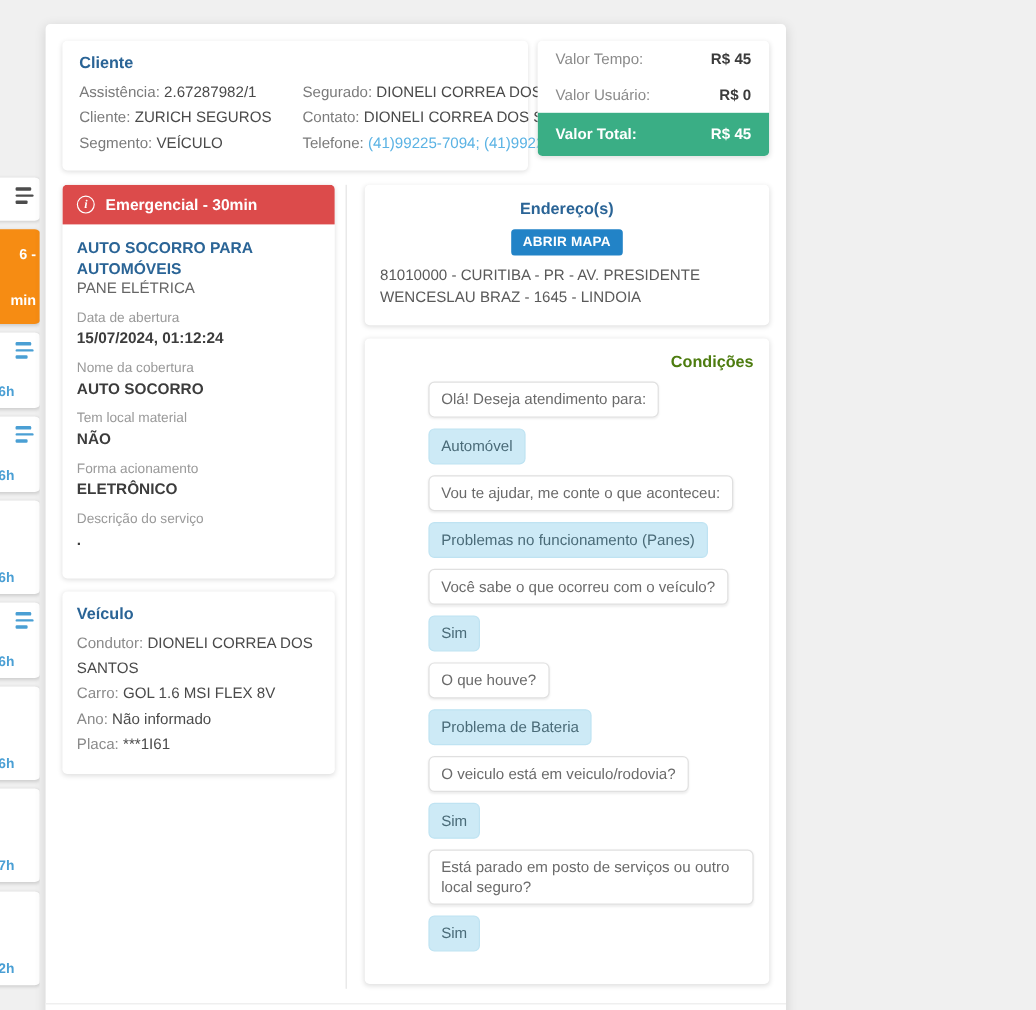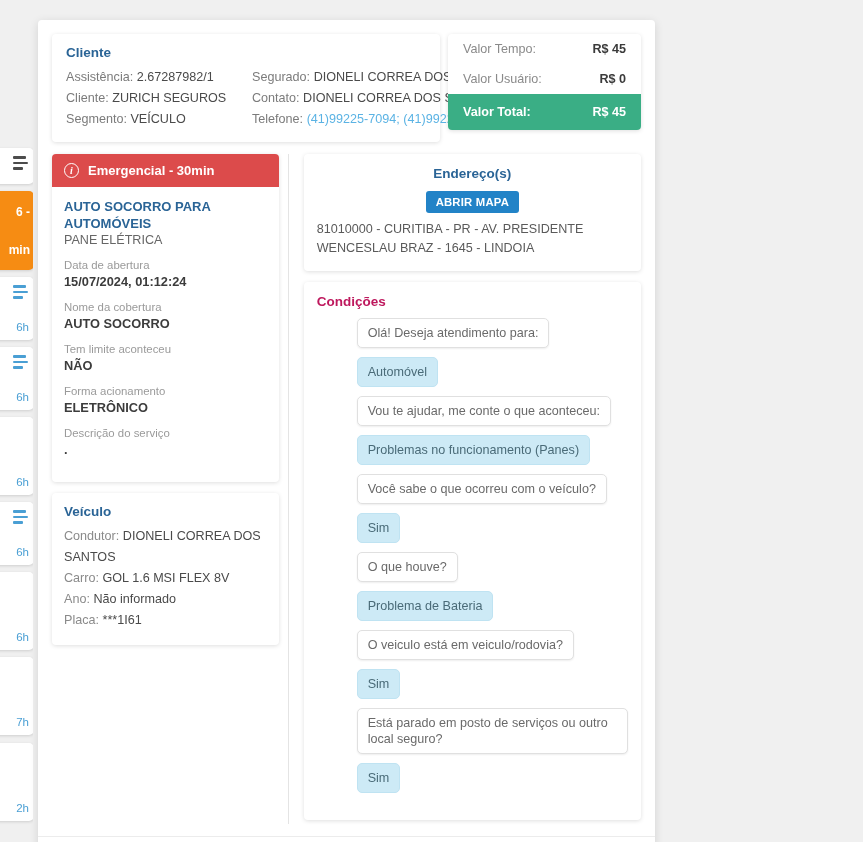--- a/index.html
+++ b/index.html
@@ -28,22 +28,22 @@
   .strip-lines { position: absolute; right: 6px; top: 8px; width: 15px; }
   .strip-lines i {
     display: block; height: 2.5px; background: #4c4c4c;
     margin-bottom: 3px; border-radius: 1px;
   }
   .strip-lines i.w1 { width: 13px; }
   .strip-lines i.w2 { width: 15px; }
   .strip-lines i.w3 { width: 10px; }
   .strip-lines.blue i { background: #4a9fd4; }
   .strip-time {
-    position: absolute; right: 5px; bottom: 7px;
-    font-size: 11.5px; font-weight: normal; color: #4a9fd4;
+    position: absolute; right: 22px; bottom: 7px;
+    font-size: 11.5px; font-weight: bold; color: #4a9fd4;
   }
   .strip-card.orange .strip-frag {
     position: absolute; right: 4px; font-size: 12px;
     font-weight: bold; color: #ffffff; white-space: nowrap;
   }
 
   
   .modal {
     position: absolute; left: 38px; top: 20px;
     width: 617px; height: 860px;
@@ -142,21 +142,21 @@
   .btn-map {
     background: #2283c7; color: #fff;
     font-size: 11.3px; font-weight: bold;
     padding: 5px 10px; border: none; border-radius: 3px;
     cursor: pointer; letter-spacing: .2px;
   }
   .addr-text { color: #5a5a5a; font-size: 12.6px; line-height: 19px; }
 
   
   .cond-panel { padding: 12px 13px 18px 13px; }
-  .cond-title { color: #be185d; font-weight: bold; font-size: 13.5px; margin-bottom: 9px; }
+  .cond-title { color: #4d7c0f; font-weight: bold; font-size: 13.5px; margin-bottom: 9px; text-align: right; }
   .bubble-row { margin-bottom: 9px; display: flex; padding-left: 40px; }
   .bubble {
     display: inline-block;
     font-size: 12.6px; line-height: 16px;
     padding: 6px 10px;
     border-radius: 5px;
     max-width: 100%;
   }
   .bubble.q {
     background: #ffffff; color: #6a6a6a;
@@ -302,21 +302,21 @@
 
             <div class="field">
               <div class="flabel">Data de abertura</div>
               <div class="fvalue">15/07/2024, 01:12:24</div>
             </div>
             <div class="field">
               <div class="flabel">Nome da cobertura</div>
               <div class="fvalue">AUTO SOCORRO</div>
             </div>
             <div class="field">
-              <div class="flabel">Tem limite aconteceu</div>
+              <div class="flabel">Tem local material</div>
               <div class="fvalue">NÃO</div>
             </div>
             <div class="field">
               <div class="flabel">Forma acionamento</div>
               <div class="fvalue">ELETRÔNICO</div>
             </div>
             <div class="field">
               <div class="flabel">Descrição do serviço</div>
               <div class="fvalue">.</div>
             </div>

